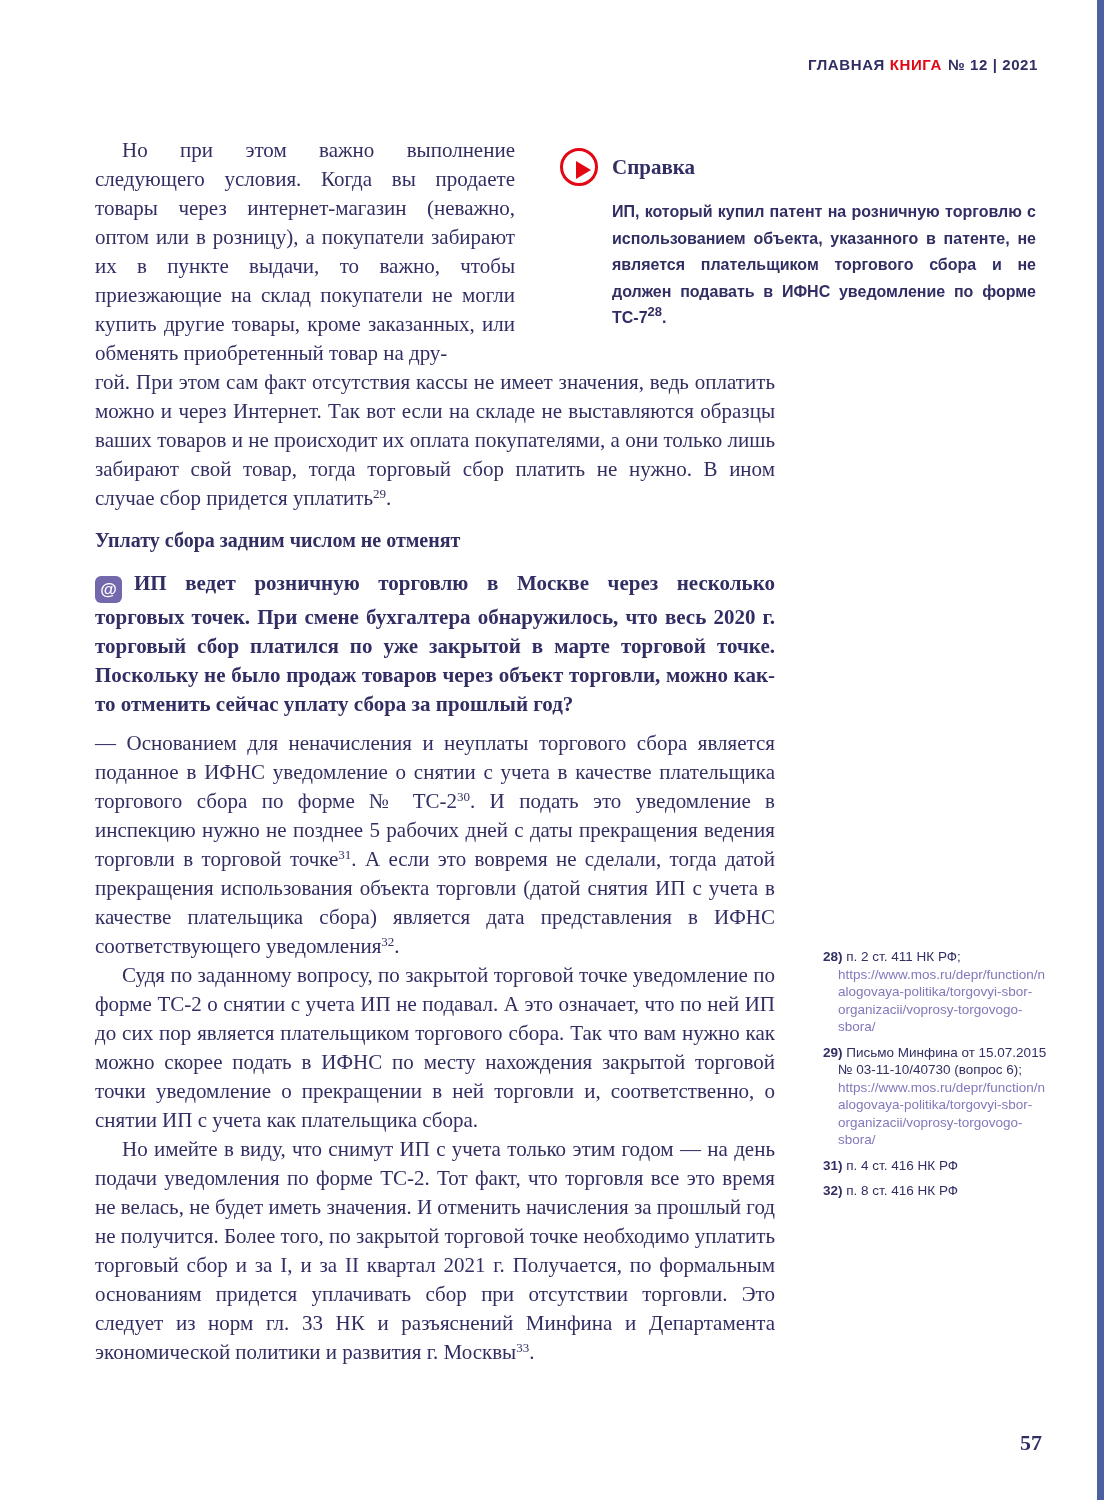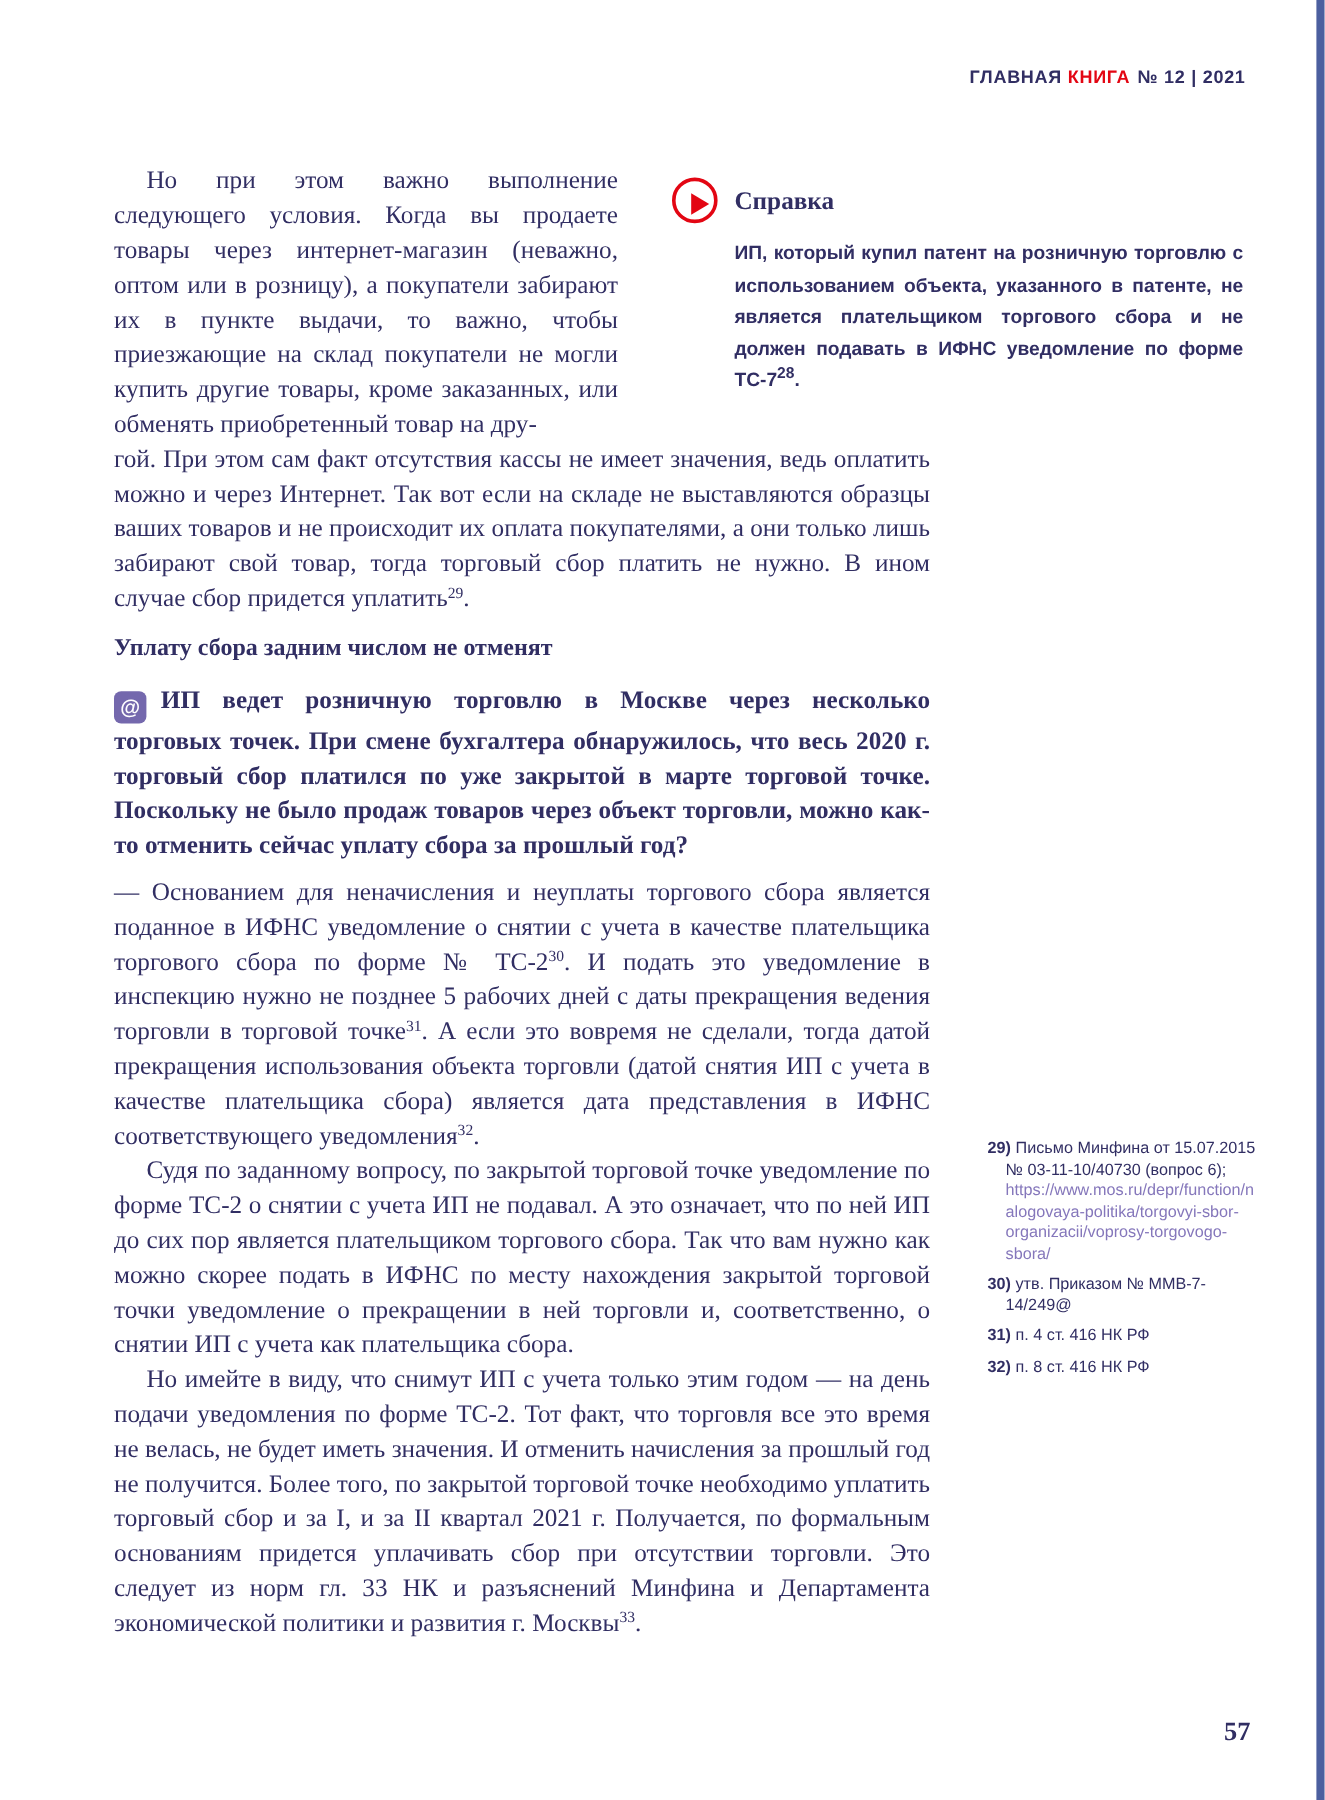--- a/index.html
+++ b/index.html
@@ -148,21 +148,21 @@
     <p class="answer"><span>—  Основанием для неначисления и неуплаты торгового сбора является поданное в ИФНС уведомление о снятии с учета в качестве плательщика торгового сбора по форме № ТС-2</span><sup>30</sup><span>. И подать это уведомление в инспекцию нужно не позднее 5 рабочих дней с даты прекращения ведения торговли в торговой точке</span><sup>31</sup><span>. А если это вовремя не сделали, тогда датой прекращения использования объекта торговли (датой снятия ИП с учета в качестве плательщика сбора) является дата представления в ИФНС соответствующего уведомления</span><sup>32</sup><span>.</span></p>
 
     <p class="answer indent">Судя по заданному вопросу, по закрытой торговой точке уведомление по форме ТС-2 о снятии с учета ИП не подавал. А это означает, что по ней ИП до сих пор является плательщиком торгового сбора. Так что вам нужно как можно скорее подать в ИФНС по месту нахождения закрытой торговой точки уведомление о прекращении в ней торговли и, соответственно, о снятии ИП с учета как плательщика сбора.</p>
 
     <p class="answer indent"><span>Но имейте в виду, что снимут ИП с учета только этим годом — на день подачи уведомления по форме ТС-2. Тот факт, что торговля все это время не велась, не будет иметь значения. И отменить начисления за прошлый год не получится. Более того, по закрытой торговой точке необходимо уплатить торговый сбор и за I, и за II квартал 2021 г. Получается, по формальным основаниям придется уплачивать сбор при отсутствии торговли. Это следует из норм гл. 33 НК и разъяснений Минфина и Департамента экономической политики и развития г. Москвы</span><sup>33</sup><span>.</span></p>
 
   </main>
 
   <aside class="footnotes">
     <div id="footnotes-list">
+        <div class="footnote"><b>28) </b><span>п. 2 ст. 411 НК РФ; </span><span class="fn-link">https://www.mos.ru/depr/function/nalogovaya-politika/torgovyi-sbor-organizacii/voprosy-torgovogo-sbora/</span></div>
         <div class="footnote"><b>29) </b><span>Письмо Минфина от 15.07.2015 № 03-11-10/40730 (вопрос 6); </span><span class="fn-link">https://www.mos.ru/depr/function/nalogovaya-politika/torgovyi-sbor-organizacii/voprosy-torgovogo-sbora/</span></div>
-        <div class="footnote"><b>30) </b><span>утв. Приказом № ММВ-7-14/249@</span></div>
         <div class="footnote"><b>31) </b><span>п. 4 ст. 416 НК РФ</span></div>
         <div class="footnote"><b>32) </b><span>п. 8 ст. 416 НК РФ</span></div>
       </div>
   </aside>
 
   <div class="page-number">57</div>
 </div>
 
 </body></html>

